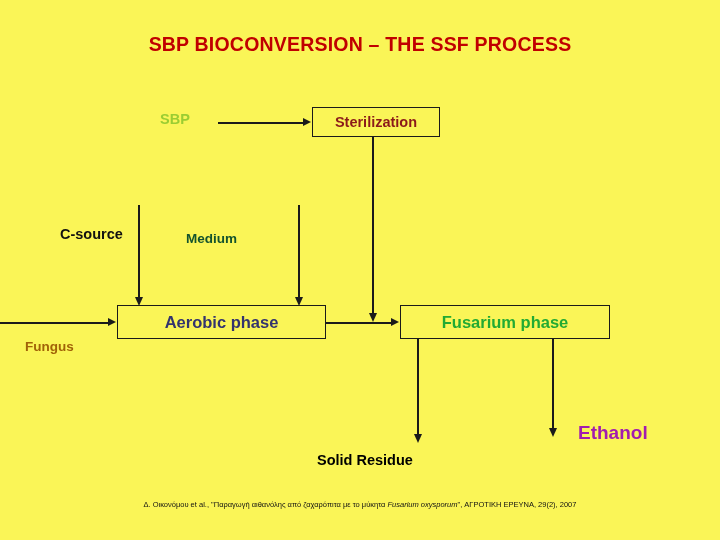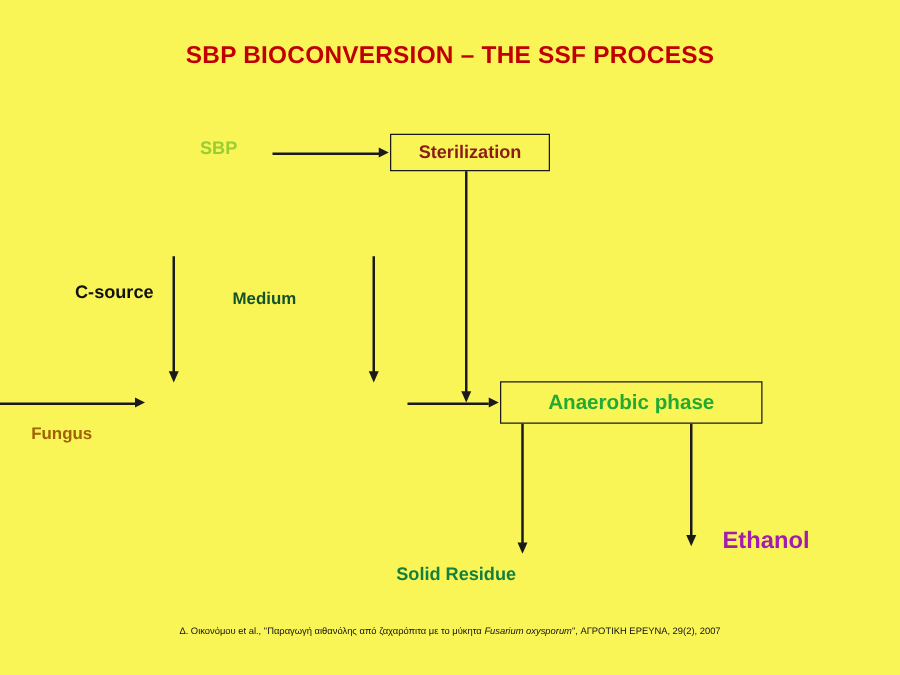--- a/index.html
+++ b/index.html
@@ -118,21 +118,21 @@
     color: #22AA33;
   }
   #ethanol-label {
     left: 578px; top: 423px;
     font-size: 19px; font-weight: bold;
     color: #a21caf;
   }
   #solid-residue-label {
     left: 317px; top: 453px;
     font-size: 14.5px; font-weight: bold;
-    color: #15803d;
+    color: #000000;
   }
   #citation {
     position: absolute;
     left: 0; top: 500px;
     width: 720px;
     text-align: center;
     font-size: 7.5px;
     color: #111111;
     white-space: nowrap;
   }
@@ -164,26 +164,29 @@
   <div class="vline" style="left:138px; top:205px; height:95px;"></div>
   <div class="arrow-down" style="left:134.5px; top:297px;"></div>
 
   <div class="vline" style="left:298px; top:205px; height:95px;"></div>
   <div class="arrow-down" style="left:294.5px; top:297px;"></div>
 
   <div class="hline" style="left:0px; top:322px; width:108px;"></div>
   <div class="arrow-right" style="left:108px; top:317.5px;"></div>
   <div class="lbl" id="fungus-label">Fungus</div>
 
+  <div class="box" id="aerobic-box">
+    <span>Aerobic phase</span>
+  </div>
 
   <div class="hline" style="left:326px; top:322px; width:65px;"></div>
   <div class="arrow-right" style="left:391px; top:317.5px;"></div>
 
   <div class="box" id="anaerobic-box">
-    <span>Anaerobic phase</span>
+    <span>Fusarium phase</span>
   </div>
 
   <div class="vline" style="left:417px; top:339px; height:98px;"></div>
   <div class="arrow-down" style="left:413.5px; top:434px;"></div>
 
   <div class="vline" style="left:552px; top:339px; height:92px;"></div>
   <div class="arrow-down" style="left:548.5px; top:428px;"></div>
 
   <div class="lbl" id="ethanol-label">Ethanol</div>
   <div class="lbl" id="solid-residue-label">Solid Residue</div>

